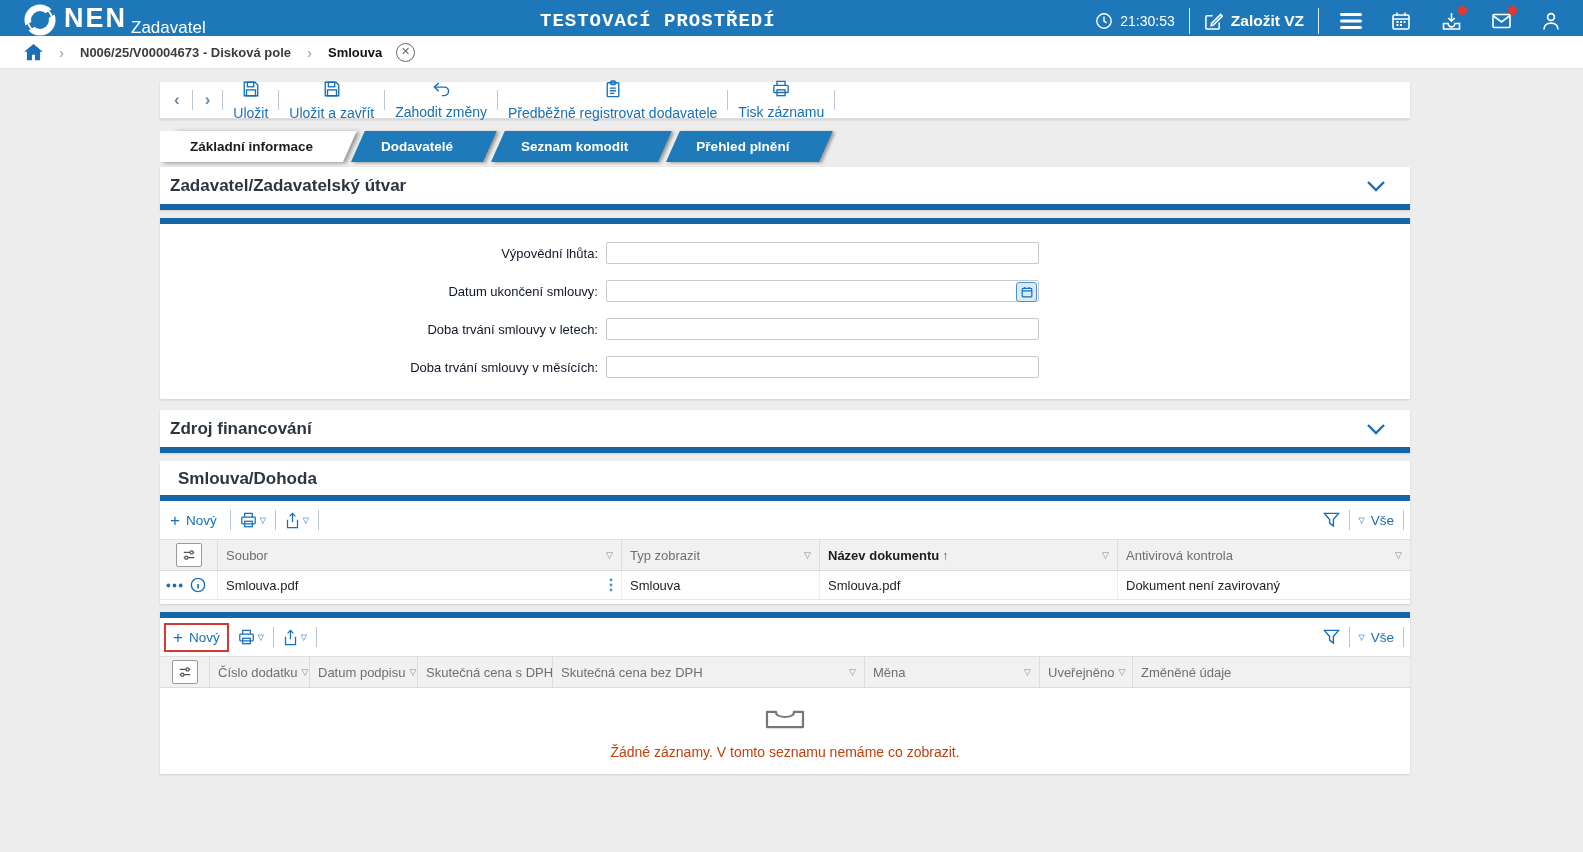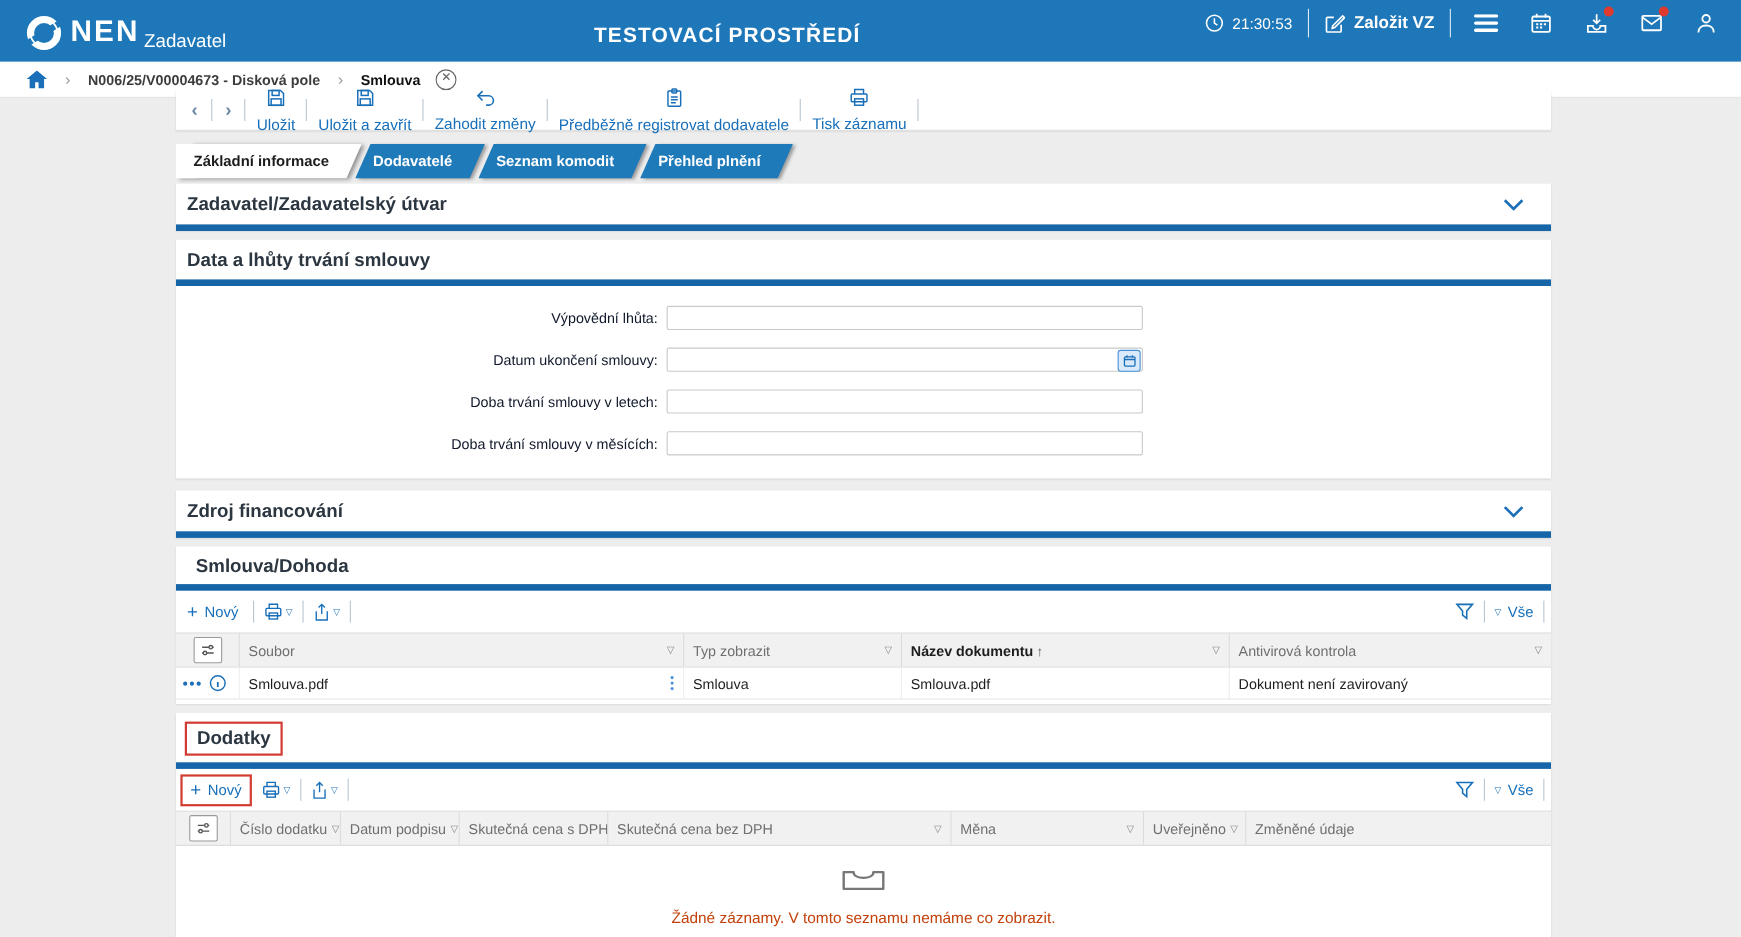--- a/index.html
+++ b/index.html
@@ -1,24 +1,24 @@
 <!DOCTYPE html>
 <html><head>
 <meta charset="utf-8">
 <style>
   html,body{margin:0;padding:0;background:#ededee;font-family:"Liberation Sans",sans-serif;}
   .page{position:relative;width:1583px;height:852px;background:#ededee;overflow:hidden;}
 
   
-  .topbar{position:relative;height:56px;background:#1e77b8;color:#fff;display:flex;align-items:center;}
+  .topbar{position:relative;height:36px;background:#1e77b8;color:#fff;display:flex;align-items:center;}
   .logo-group{display:flex;align-items:flex-start;margin-left:22px;gap:6px;}
   .logo-mark{width:36px;height:36px;margin-top:3px;}
   .logo-text{font-size:27px;font-weight:bold;letter-spacing:2px;line-height:38px;}
   .logo-sub{font-size:17px;margin-top:19px;margin-left:-2px;}
-  .env-title{position:absolute;left:540px;top:12px;height:42px;line-height:42px;font-size:19px;font-weight:bold;letter-spacing:1px;}
+  .env-title{position:absolute;left:540px;top:0;height:42px;line-height:42px;font-size:19px;font-weight:bold;letter-spacing:1px;font-family:Liberation Mono, monospace;}
   .top-right{position:absolute;right:14px;top:0;height:42px;display:flex;align-items:center;gap:14px;}
   .clockbox{display:flex;align-items:center;gap:7px;font-size:14px;}
   .vdiv{width:1px;height:26px;background:rgba(255,255,255,.85);}
   .createvz{display:flex;align-items:center;gap:8px;font-size:15.5px;font-weight:bold;cursor:pointer;}
   .topicon{position:relative;width:24px;height:24px;display:flex;align-items:center;justify-content:center;cursor:pointer;margin:0 6px;}
   .badge{position:absolute;top:-3px;right:-4px;width:9px;height:9px;border-radius:50%;background:#e03a2f;}
 
   
   .breadcrumb{height:32px;background:#fff;display:flex;align-items:center;padding-left:24px;gap:10px;border-bottom:1px solid #e3e3e3;}
   .crumb-sep{color:#9a9a9a;font-size:15px;margin:0 6px;}
@@ -31,21 +31,21 @@
   .card{background:#fff;box-shadow:0 1px 2px rgba(0,0,0,.12);}
 
   
   .rec-toolbar{margin-top:8px;height:36px;display:flex;align-items:center;padding-left:12px;gap:10px;border-bottom:1px solid #ddd;}
   .tbtn{display:flex;align-items:center;gap:7px;color:#176fba;font-size:14px;cursor:pointer;white-space:nowrap;flex-direction:column;}
   .navarrow{color:#6e8aa3;font-size:17px;font-weight:bold;cursor:pointer;padding:0 2px;}
   .tb-div{width:1px;height:20px;background:#b9c6d2;}
 
   
   .tabs{margin-top:12px;display:flex;height:31px;}
-  .tab{position:relative;height:31px;padding:0 16px;margin-right:8px;display:flex;align-items:center;cursor:pointer;}
+  .tab{position:relative;height:31px;padding:0 30px;margin-right:8px;display:flex;align-items:center;cursor:pointer;}
   .tab .bg{position:absolute;inset:0;background:#1e7ab9;transform:skewX(-24deg);transform-origin:0 100%;box-shadow:3px 1px 3px rgba(0,0,0,.35);}
   .tab span{position:relative;z-index:2;font-size:13.5px;font-weight:bold;color:#fff;white-space:nowrap;}
   .tab.active .bg{background:#fff;box-shadow:3px 1px 4px rgba(0,0,0,.4);}
   .tab.active::after{content:"";position:absolute;left:0;top:0;bottom:0;width:18px;background:#fff;z-index:1;}
   .tab.active span{color:#1c1c1c;}
 
   
   .sec-title{font-size:17px;font-weight:bold;color:#2b3640;}
   .rule{height:6px;background:#1565a8;}
   .collapsed-card{margin-top:5px;height:37px;display:flex;align-items:center;justify-content:space-between;padding:0 24px 0 10px;}
@@ -252,21 +252,20 @@
     </div>
 
     <div class="card collapsed-card" style="border-bottom:6px solid #1565a8;">
       <span class="sec-title">Zadavatel/Zadavatelský útvar</span>
       <svg class="chev" width="20" height="12" viewBox="0 0 20 12" fill="none" stroke="#1a6fb8" stroke-width="2.4">
           <polyline points="2,2 10,10 18,2"></polyline>
         </svg>
     </div>
 
     <div class="card form-card">
-      <div class="form-head"><span class="sec-title">Data a lhůty trvání smlouvy</span></div>
       <div class="rule"></div>
       <div class="form-body">
         <div class="frow">
           <span class="flabel">Výpovědní lhůta:</span>
           <span class="finput"><input type="text" value="" style=""></span>
         </div>
         <div class="frow">
           <span class="flabel">Datum ukončení smlouvy:</span>
           <span class="finput">
             <input type="text" value="" style="">
@@ -385,25 +384,20 @@
               </svg>
             </span>
           </div>
         <div class="td">Smlouva</div>
         <div class="td">Smlouva.pdf</div>
         <div class="td">Dokument není zavirovaný</div>
       </div>
     </div>
 
     <div class="card table-card">
-      <div class="tc-head" style="padding-left:0;">
-        <span class="red-outline redbox-title">
-          <span class="sec-title">Dodatky</span>
-        </span>
-      </div>
       <div class="rule"></div>
       <div class="grid-toolbar">
         <div class="gt-left">
           <span class="red-outline redbox-btn">
             <span class="newbtn" style="padding:0;">
                 <span class="plus">+</span>
                 <span>Nový</span>
               </span>
           </span>
           <span class="icondrop">

